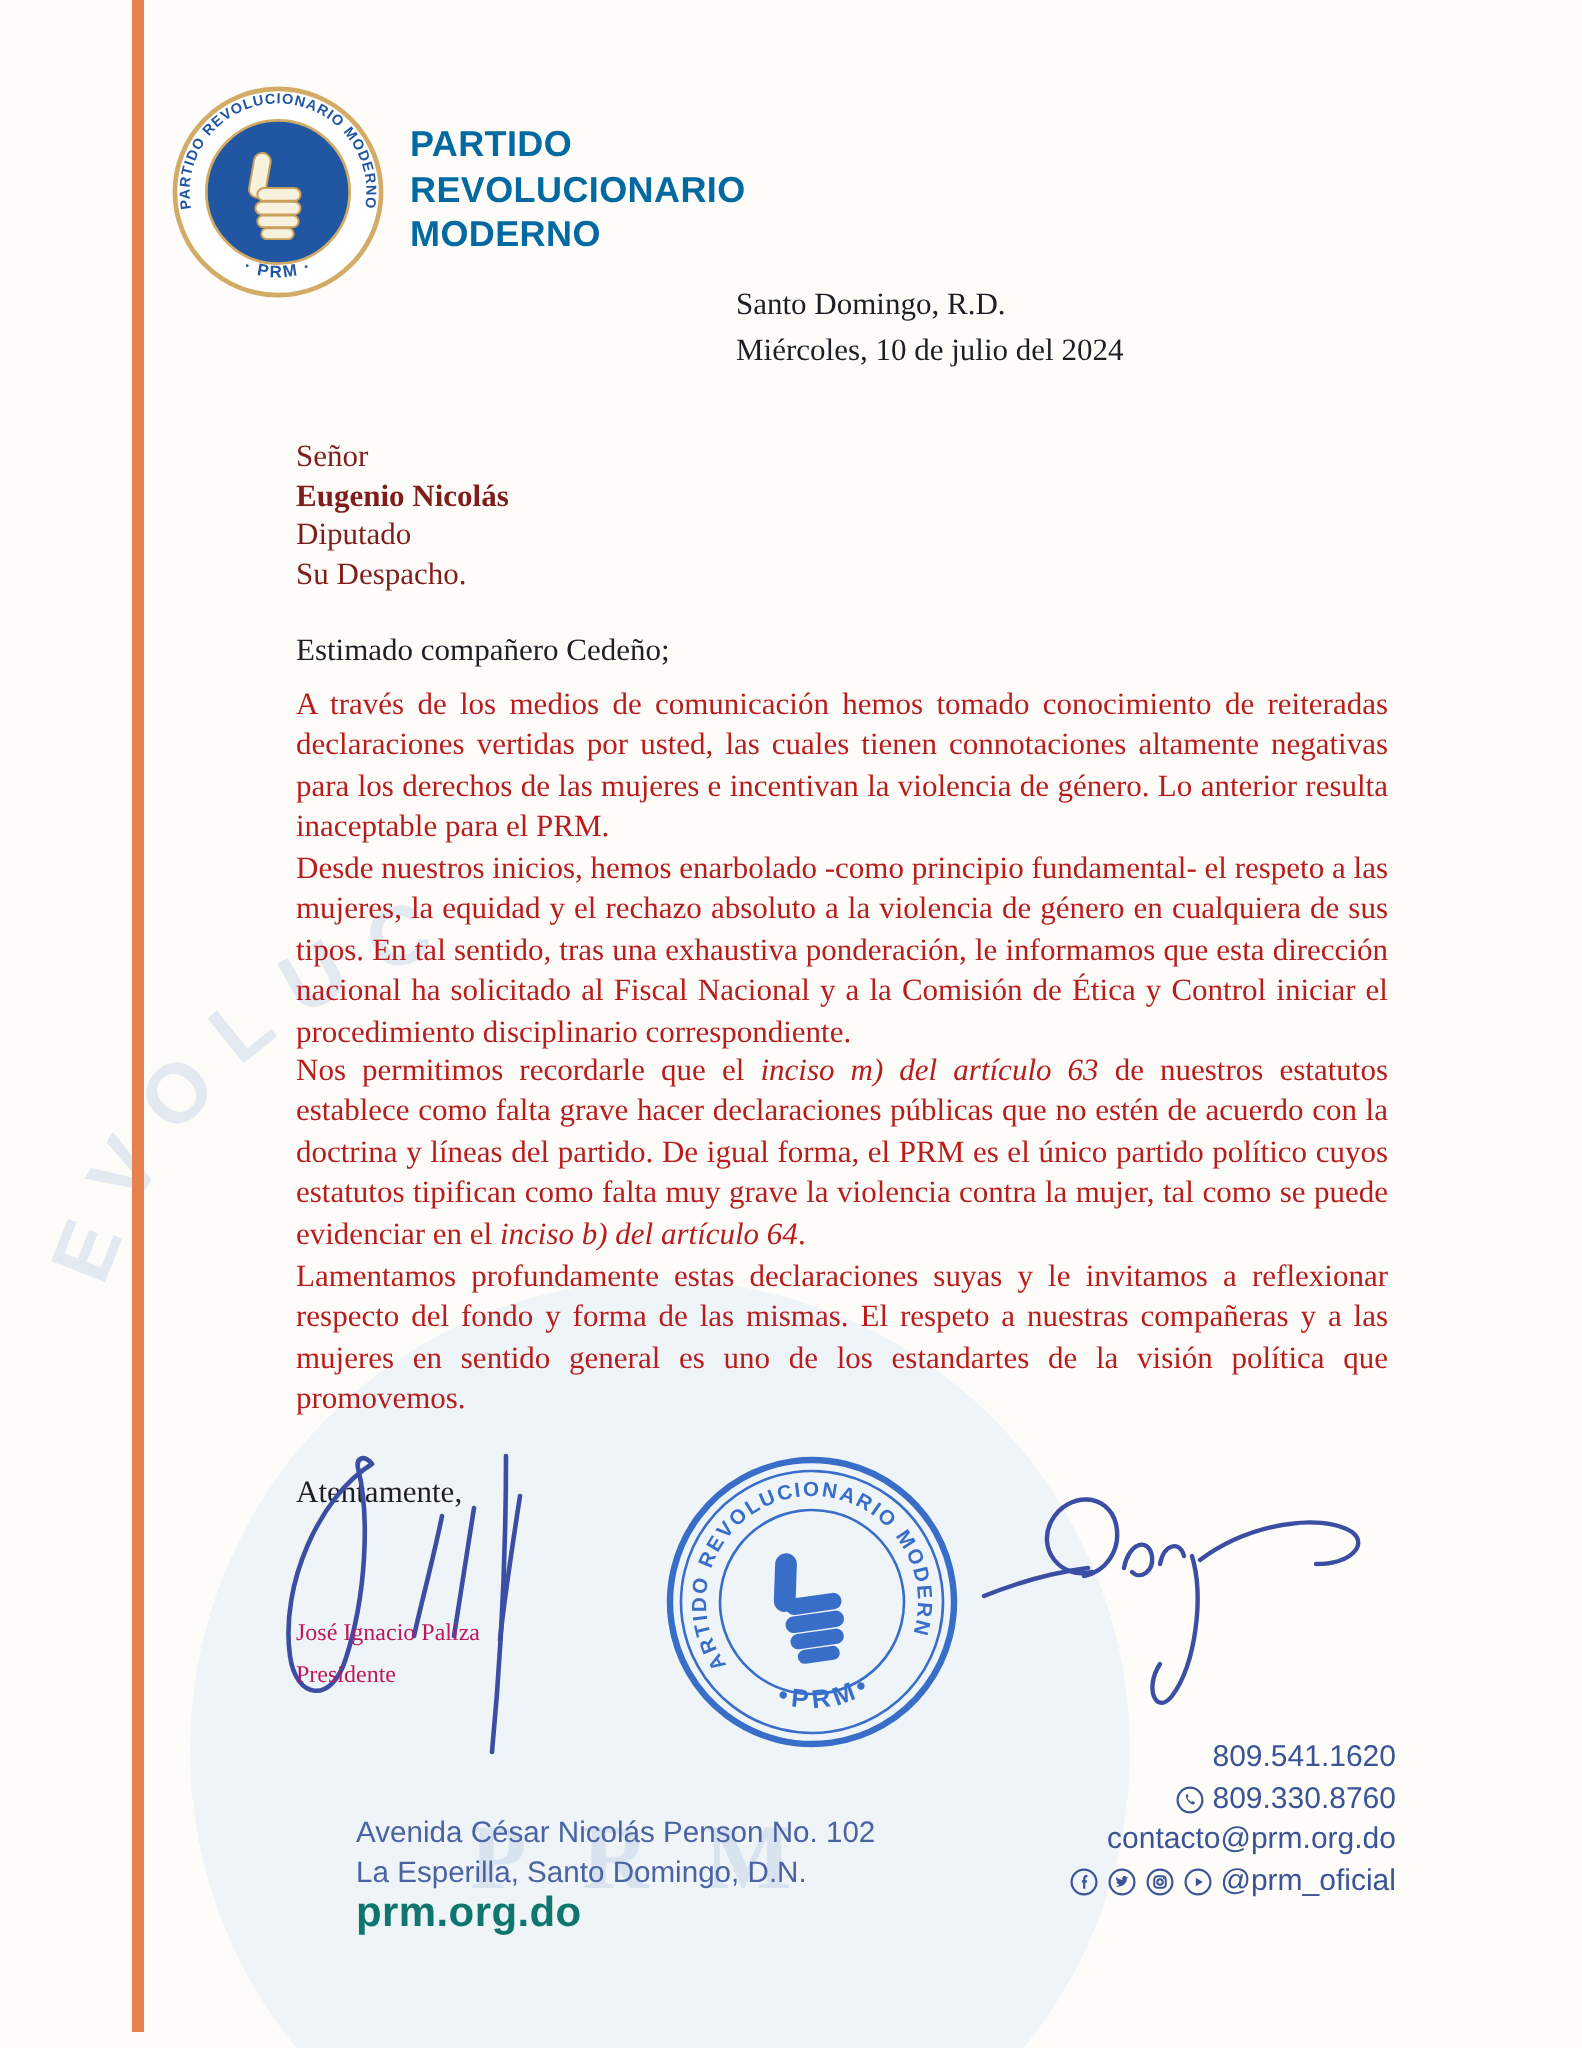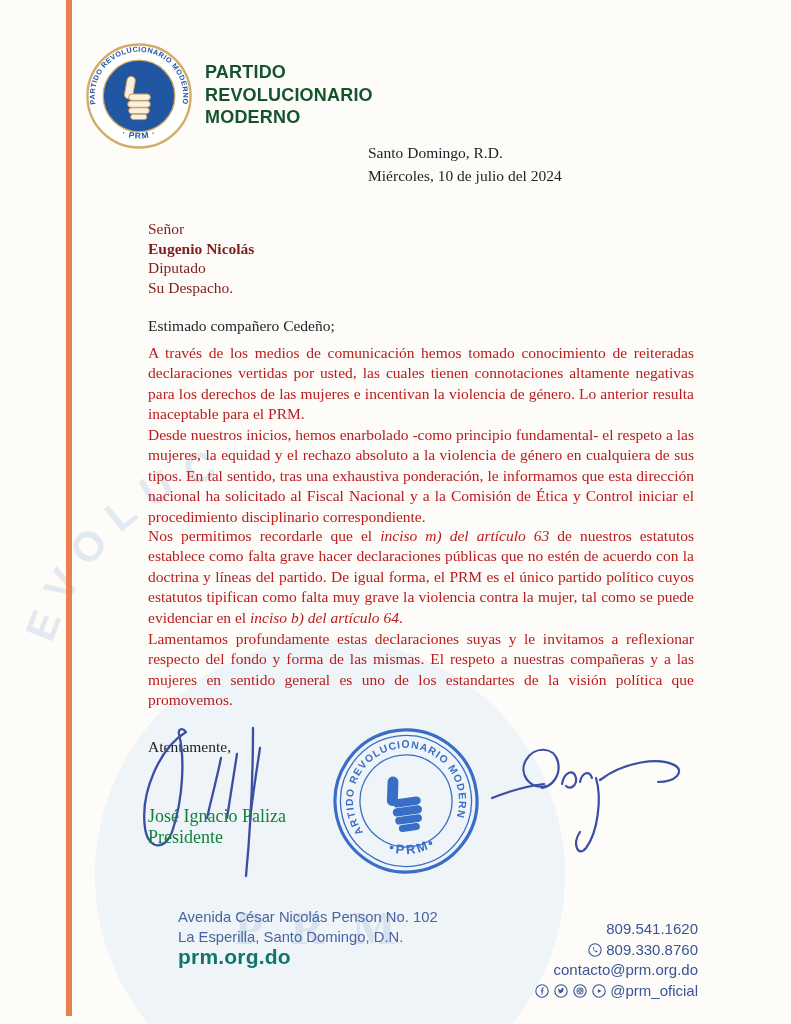--- a/index.html
+++ b/index.html
@@ -13,21 +13,21 @@
   
   .wm-circle { position:absolute; left:95px; top:640px; width:470px; height:470px;
     border-radius:50%; background:#e5eef7; opacity:.6; }
   .wm-arc { position:absolute; left:18px; top:420px; opacity:.5; }
   .wm-prm { position:absolute; left:235px; top:882px; font-family:Liberation Serif, serif;
     font-weight:bold; font-size:46px; letter-spacing:28px; color:#d8e3f0;margin-top:20px; }
 
   
   .logo { position:absolute; left:85px; top:42px; }
   .brand-name { position:absolute; left:205px; top:61px; font-family:"Liberation Sans",sans-serif;
-    font-weight:bold; font-size:18px; line-height:22.5px; color:#14532d; letter-spacing:.2px; }
+    font-weight:bold; font-size:18px; line-height:22.5px; color:#0369a1; letter-spacing:.2px; }
 
   .dateline { position:absolute; left:368px; top:142px; width:300px; 
     font-size:15.5px; line-height:22.5px; color:#1e1e24; }
 
   .recipient { position:absolute; left:148px; top:219px; font-size:15.5px; line-height:19.5px; color:#7f1d1d; }
   .recipient .bold { font-weight:bold; }
 
   .salutation { position:absolute; left:148px; top:317px; font-size:15.5px; color:#1e1e24; }
 
   .par { position:absolute; left:148px; width:546px; margin:0; text-align:justify;
@@ -35,29 +35,29 @@
   .par .it { font-style:italic; }
   #p1 { top:343px; } #p2 { top:425px; } #p3 { top:526px; } #p4 { top:629px; }
 
   .closing { position:absolute; left:148px; top:738px; font-size:15.5px; color:#1e1e24; }
 
   
   .sig-svg { position:absolute; }
   #sig-paliza { left:124px; top:718px; }
   #sig-mejia  { left:486px; top:736px; }
   .stamp { position:absolute; left:331px; top:726px; }
-  .sig-block { position:absolute; font-size:18px; line-height:21px; color:#15803d; }
+  .sig-block { position:absolute; font-size:12px; line-height:21px; color:#be185d; }
   #sig-block-left  { left:148px; top:806px; }
   #sig-block-right { left:523px; top:808px; width:170px; text-align:center; }
 
   
   .footer-left { position:absolute; left:139px; top:907px; font-family:"Liberation Sans",sans-serif;
     font-size:14.8px; line-height:20px; color:#4a63a2;margin-left:39px; }
   .footer-left .site { font-weight:bold; font-size:21px; color:#0f766e; letter-spacing:.2px; }
-  .footer-right { position:absolute; left:430px; top:919px; width:268px; text-align:center;
+  .footer-right { position:absolute; left:430px; top:869px; width:268px; text-align:center;
     font-family:"Liberation Sans",sans-serif; font-size:15px; line-height:20.5px; color:#3b5496; }
   .fline { display:flex; justify-content:flex-end; align-items:center; gap:4px; }
   .icn { display:inline-block; vertical-align:middle; }
   .social-row svg { margin-left:1px; }
 </style>
 </head>
 <body>
 
 <svg width="0" height="0" style="position:absolute">
   <defs>

